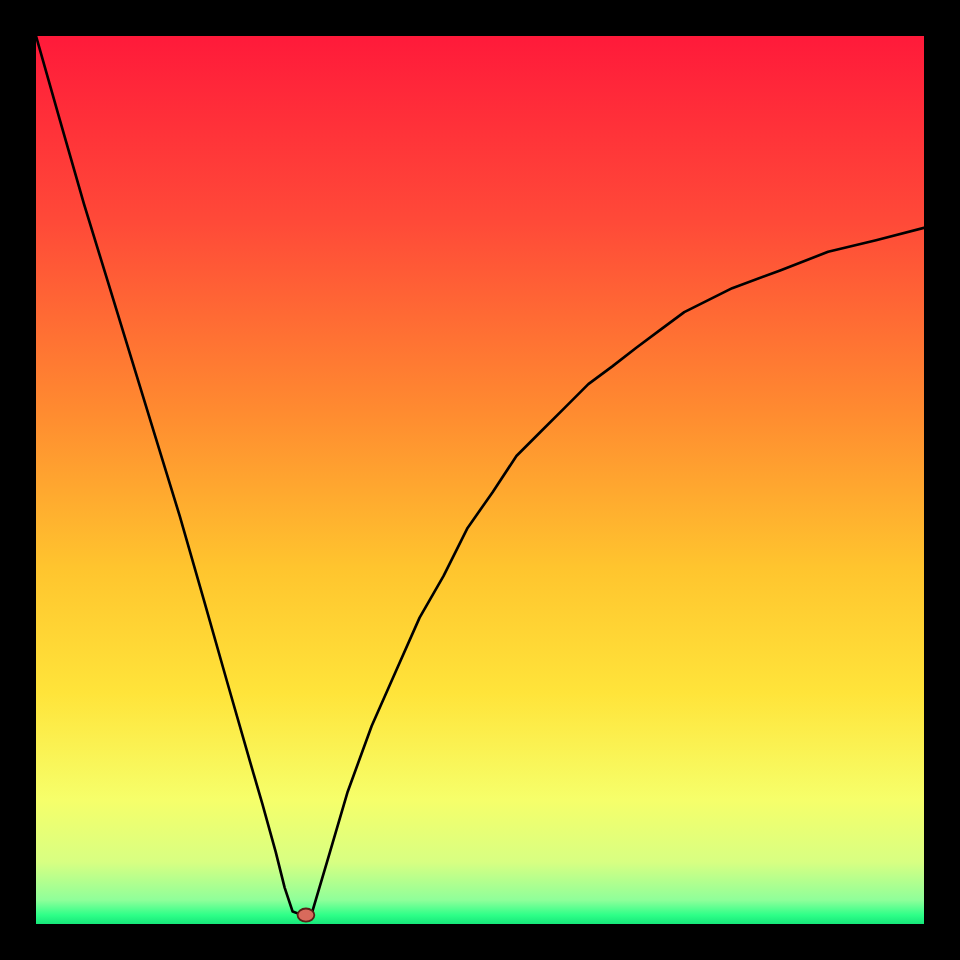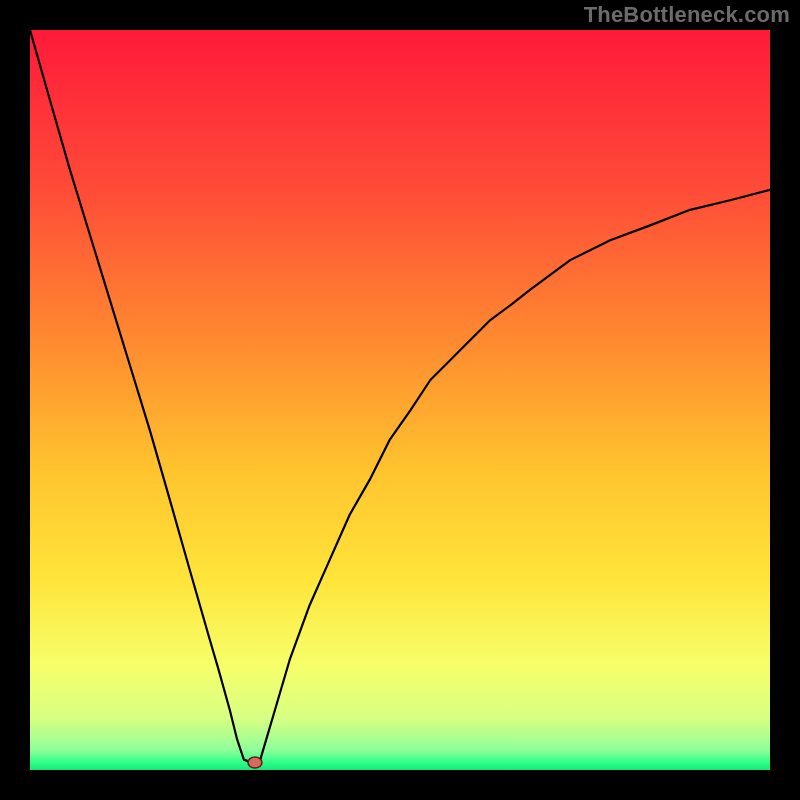--- a/index.html
+++ b/index.html
@@ -35,21 +35,20 @@
     user-select: none;
   }
   svg {
     display: block;
   }
 </style>
 </head>
 <body>
 
 <div class="frame">
-  <div class="watermark">TheBottleneck.com</div>
   <div class="plot">
     <svg id="chart-svg" width="740" height="740" viewBox="0 0 740 740">
       <defs>
         <linearGradient id="bg-grad" x1="0" y1="0" x2="0" y2="1">
             <stop offset="0.00%" stop-color="#ff1a3a"></stop>
             <stop offset="21.00%" stop-color="#ff4a38"></stop>
             <stop offset="42.00%" stop-color="#ff8a30"></stop>
             <stop offset="60.00%" stop-color="#ffc52e"></stop>
             <stop offset="74.00%" stop-color="#ffe43a"></stop>
             <stop offset="86.00%" stop-color="#f6ff6a"></stop>

